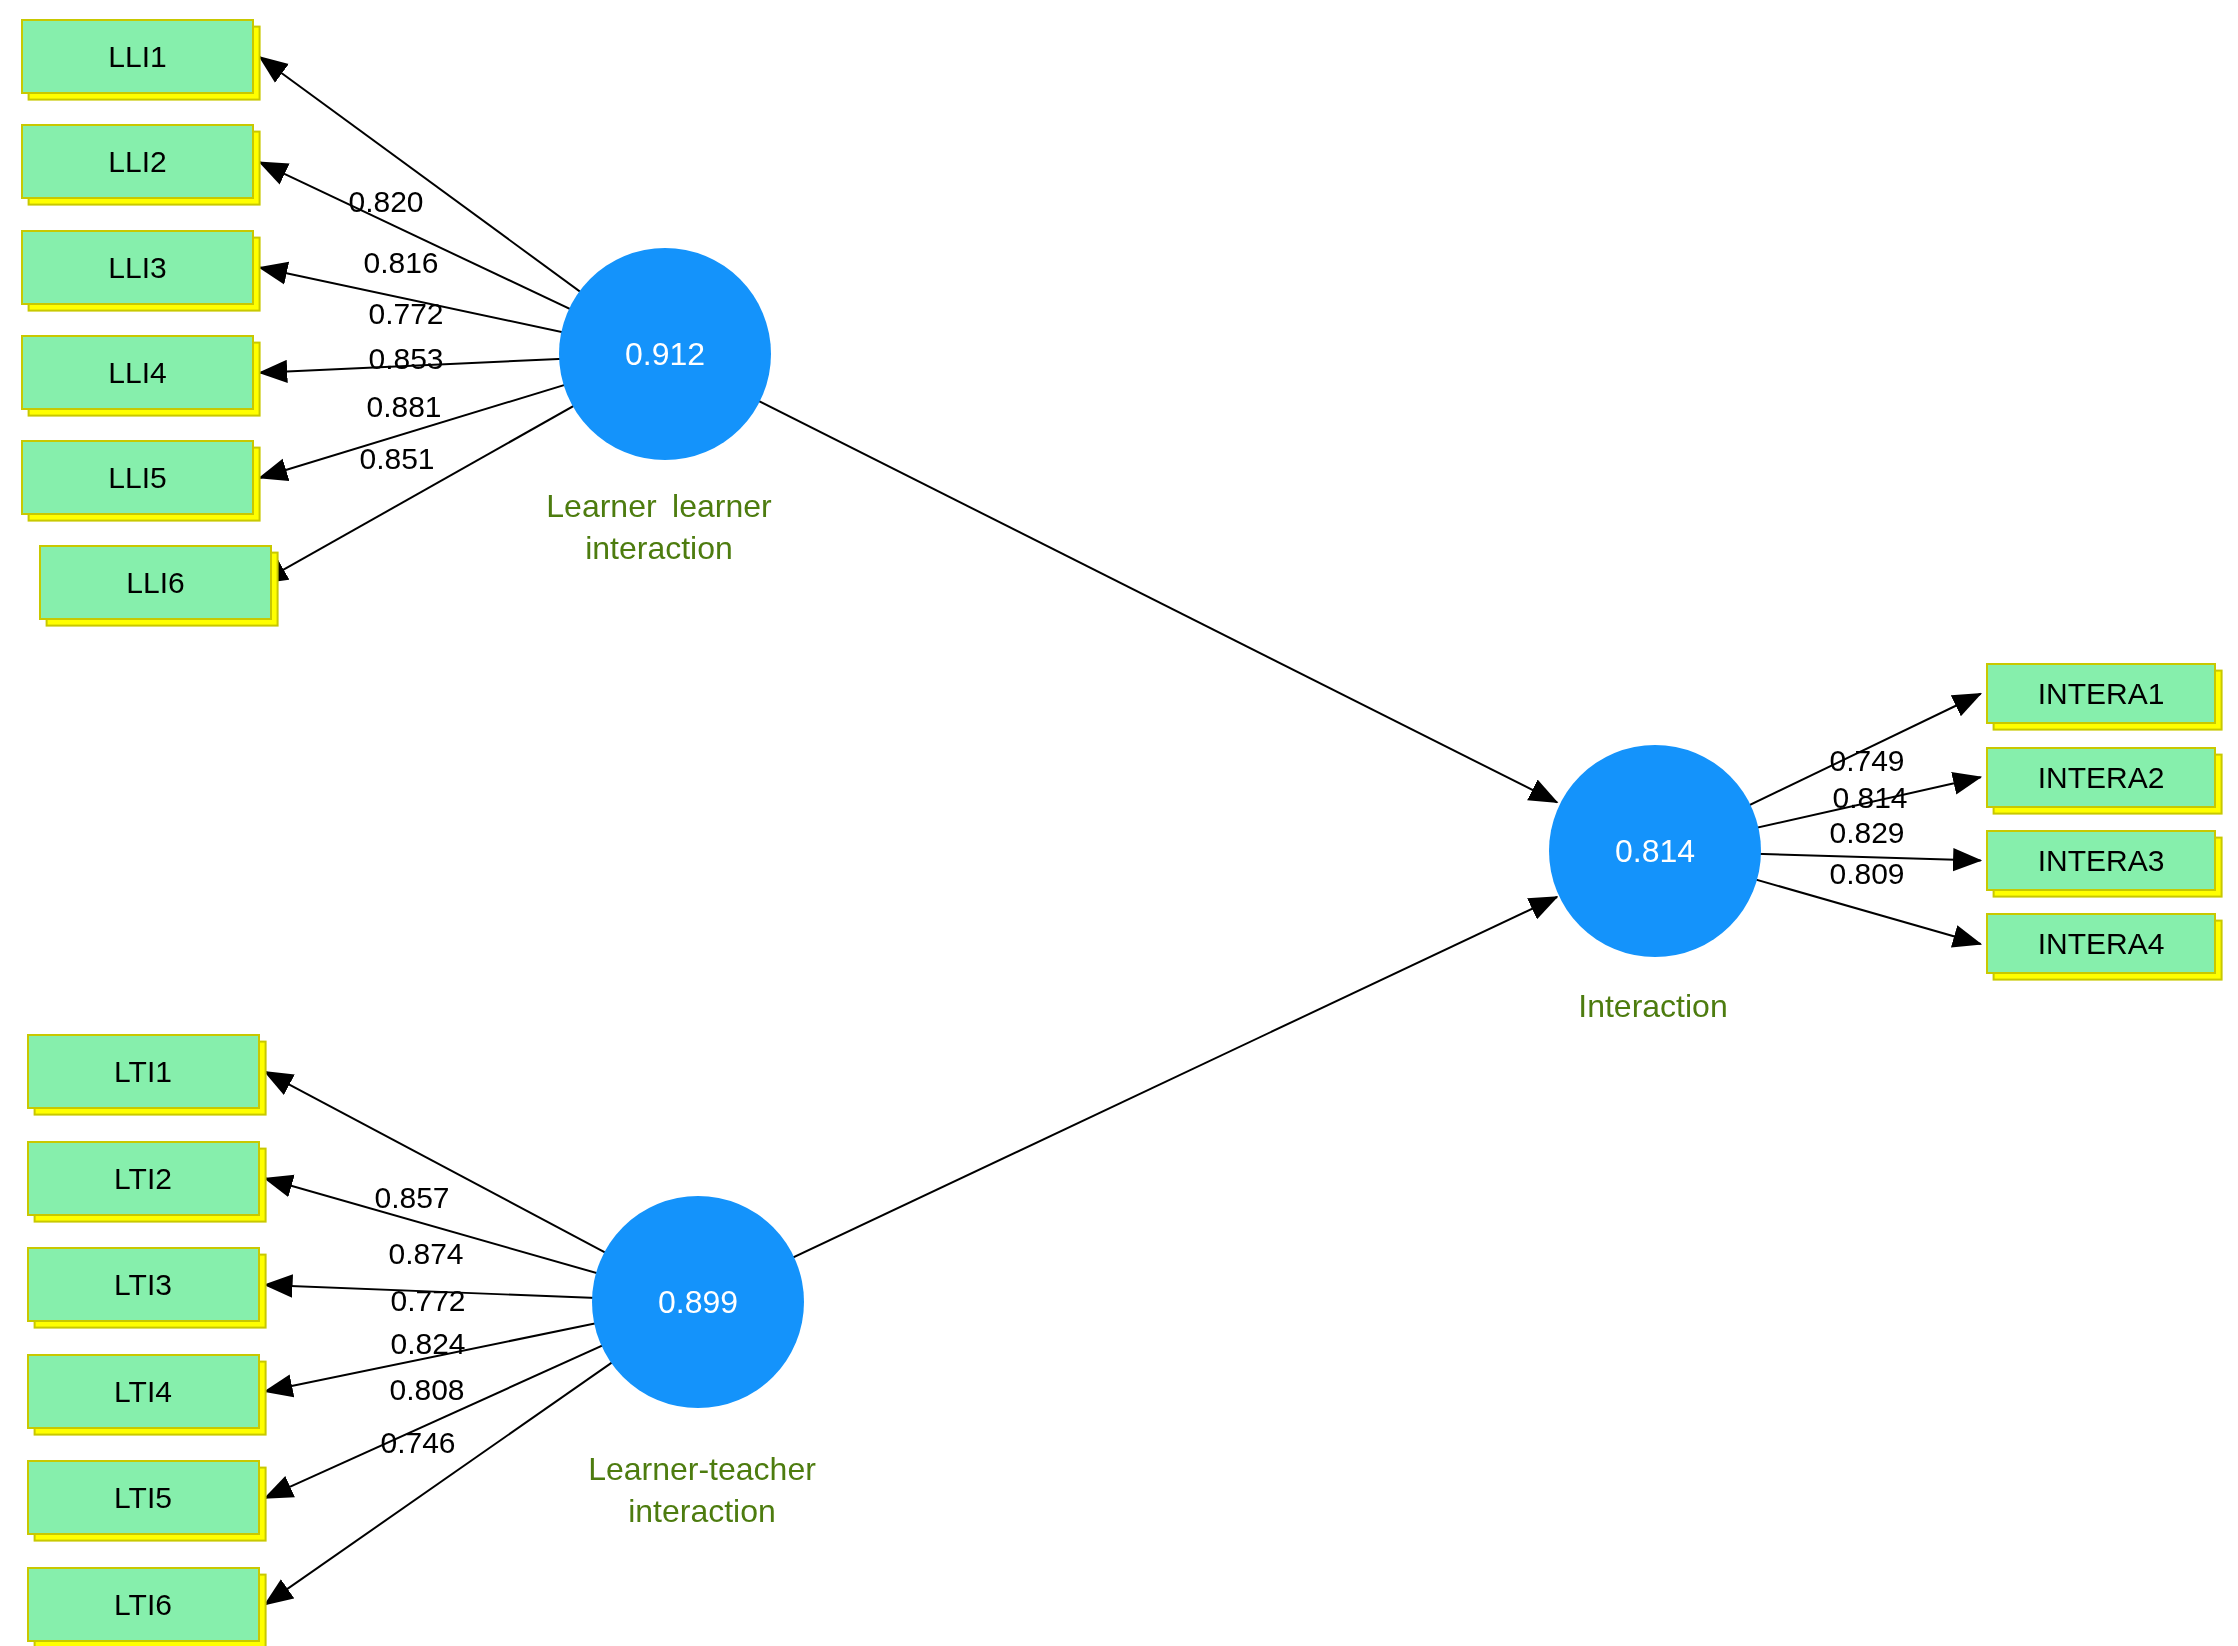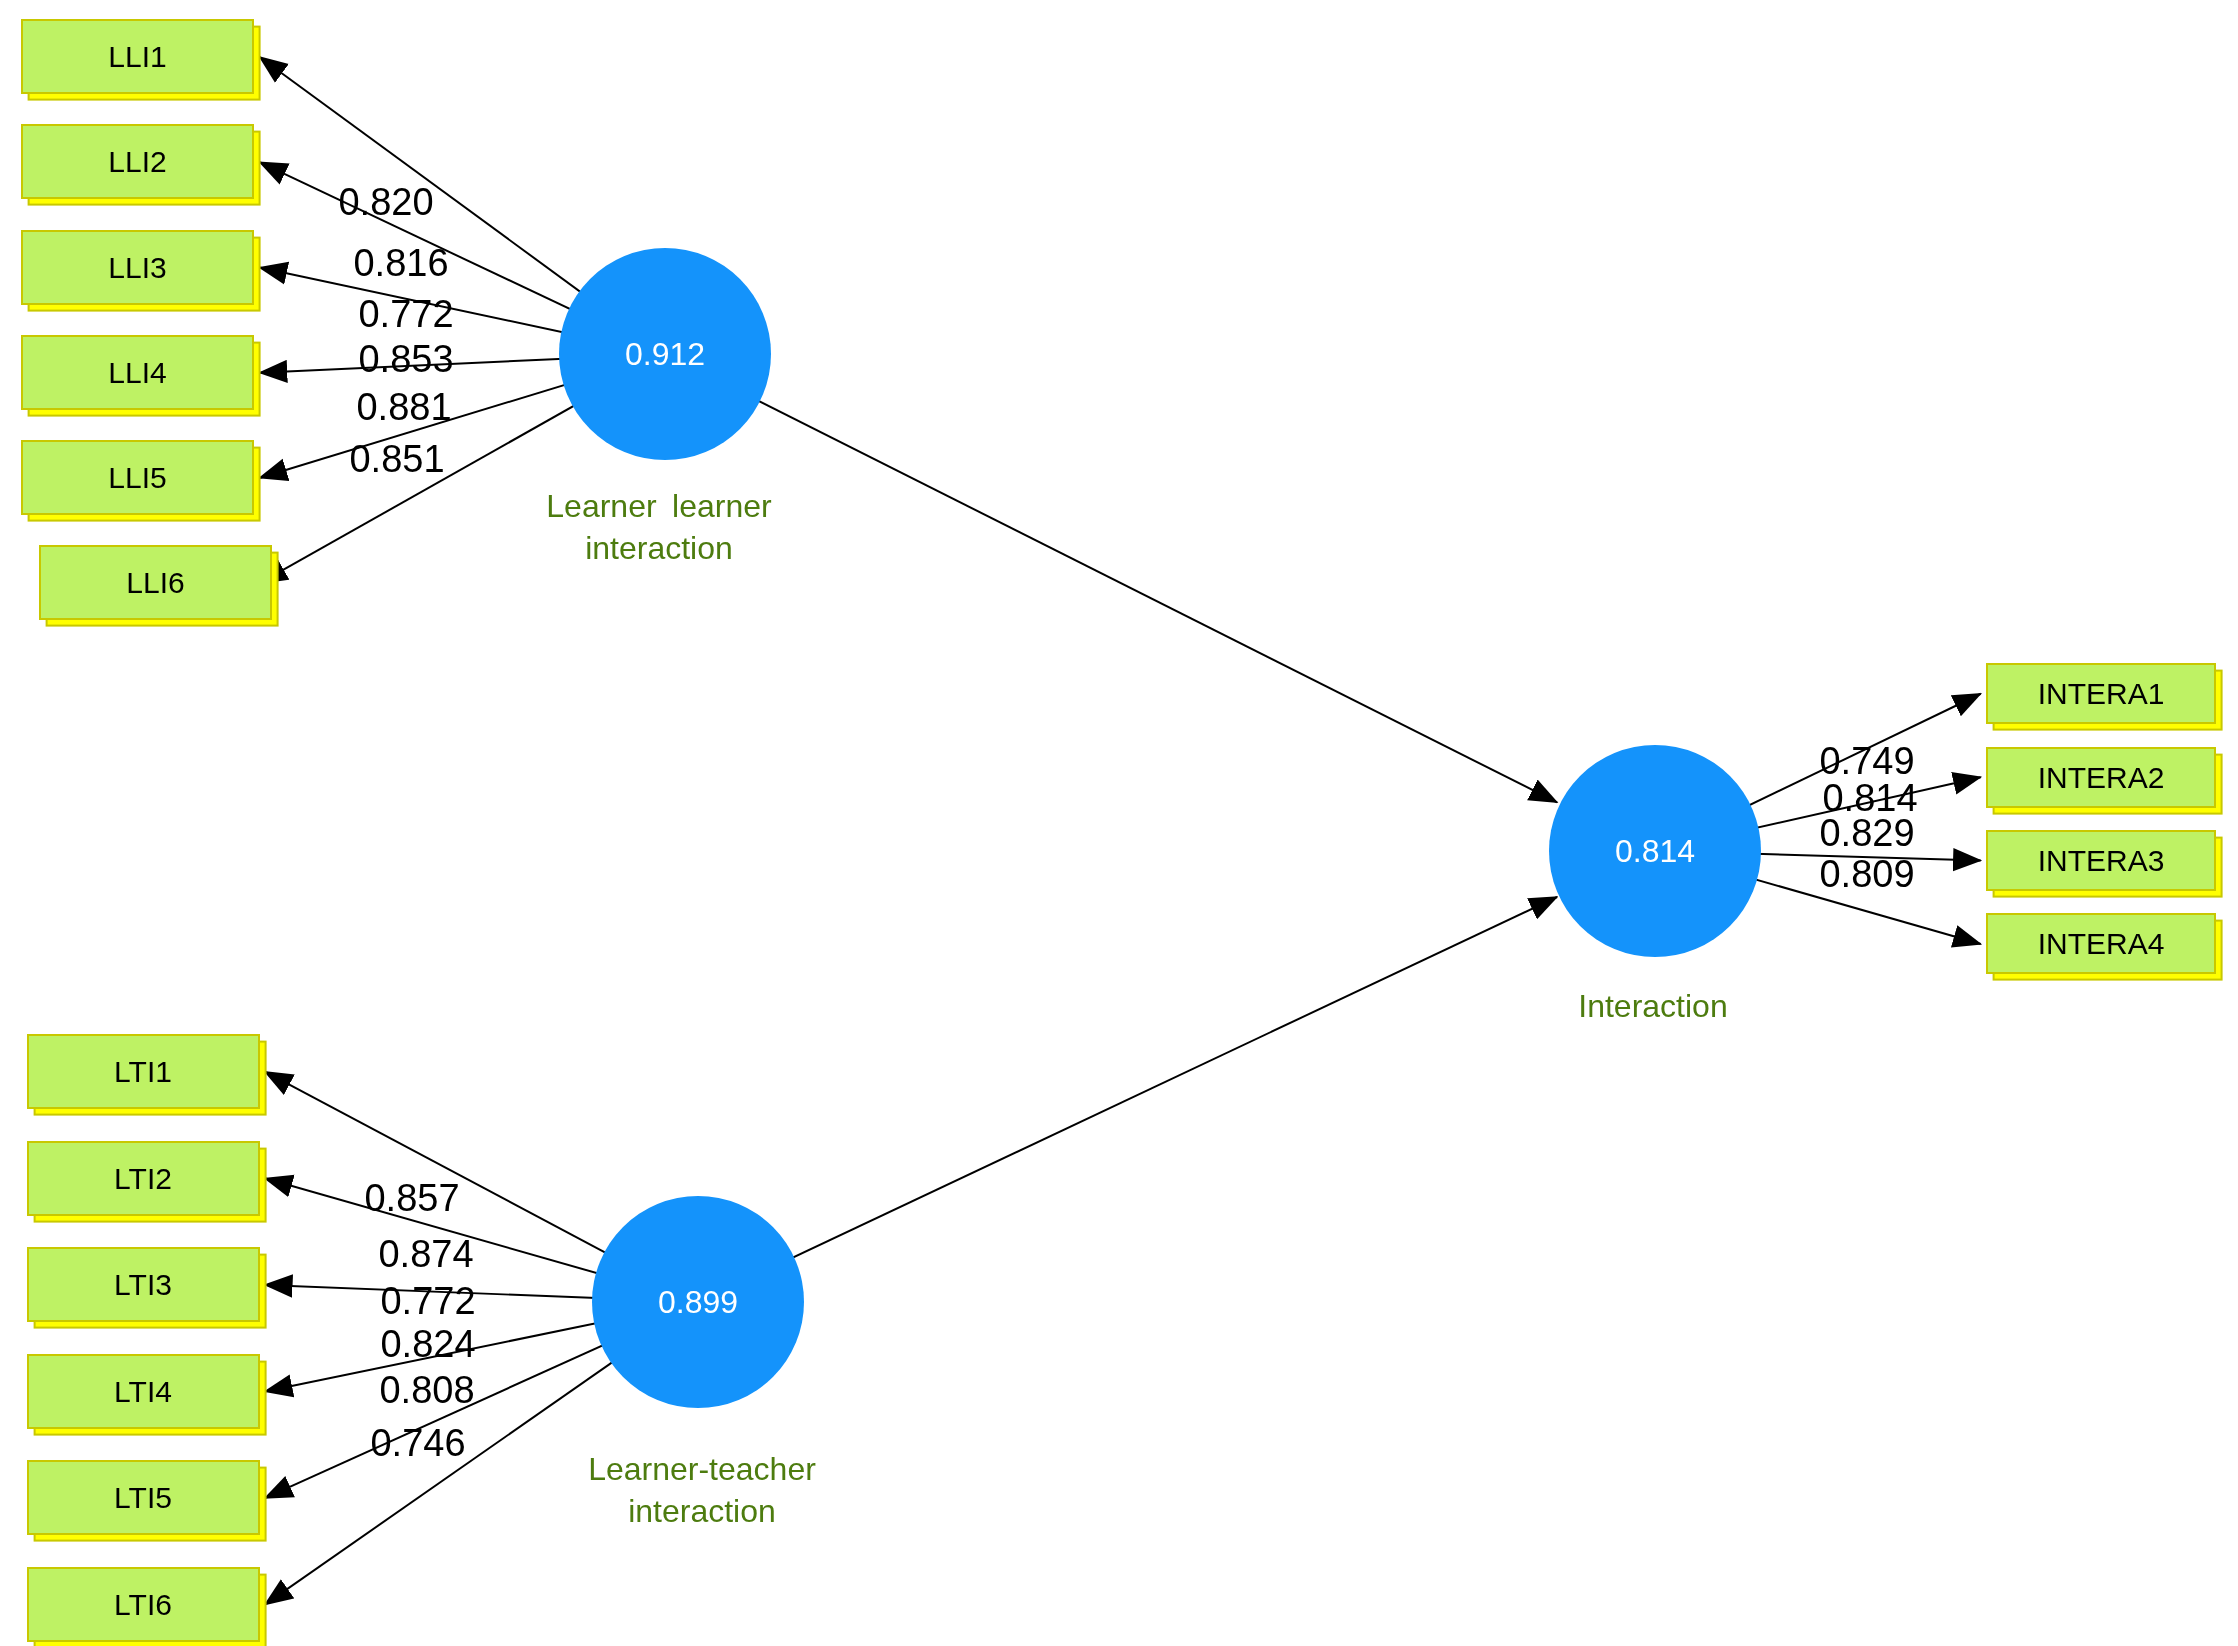--- a/index.html
+++ b/index.html
@@ -18,21 +18,21 @@
   #edges {
     position: absolute;
     left: 0; top: 0;
     z-index: 1;
   }
   
   .box {
     position: absolute;
     width: 233px;
     height: 75px;
-    background: #bef264;
+    background: #86efac;
     border: 2.6px solid #c8c800;
     box-sizing: border-box;
     display: flex;
     align-items: center;
     justify-content: center;
     font-size: 30px;
     color: #000000;
     z-index: 2;
     box-shadow: 6.6px 6.6px 0 -2px #ffff00, 6.6px 6.6px 0 0 #c8c800;
   }
@@ -87,21 +87,21 @@
     white-space: nowrap;
   }
   #lbl-lli { left: 659px;  top: 485px; word-spacing: 6.6px; }
   #lbl-int { left: 1653px; top: 985px; }
   #lbl-lti { left: 702px; top: 1448px; }
 
   
   .loading {
     position: absolute;
     transform: translate(-50%, -50%);
-    font-size: 38px;
+    font-size: 30px;
     color: #000000;
     z-index: 3;
     white-space: nowrap;
   }
   #ld-lli1 { left: 386px; top: 202px; }
   #ld-lli2 { left: 401px; top: 263px; }
   #ld-lli3 { left: 406px; top: 314px; }
   #ld-lli4 { left: 406px; top: 359px; }
   #ld-lli5 { left: 404px; top: 407px; }
   #ld-lli6 { left: 397px; top: 459px; }

